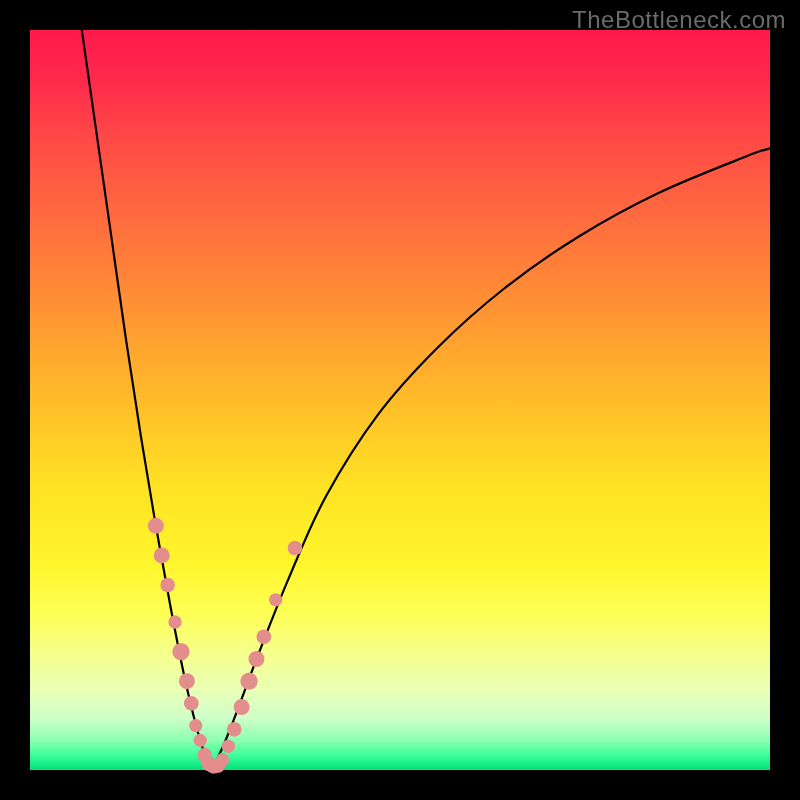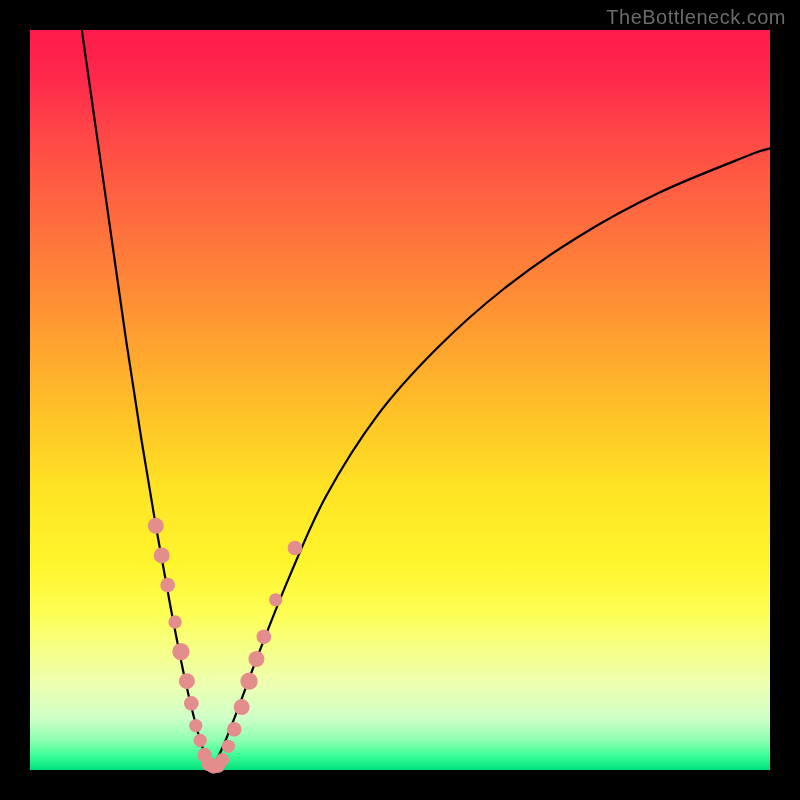--- a/index.html
+++ b/index.html
@@ -40,21 +40,21 @@
       #8cffb0 96%,
       #3dff99 98%,
       #00e07a 100%
     );
   }
   .watermark {
     position: absolute;
     top: 6px;
     right: 14px;
     color: #6b6b6b;
-    font-size: 20px;
+    font-size: 24px;
     letter-spacing: 0.5px;
     user-select: none;
   }
   svg.curves {
     position: absolute;
     left: 0;
     top: 0;
     width: 740px;
     height: 740px;
     overflow: visible;

